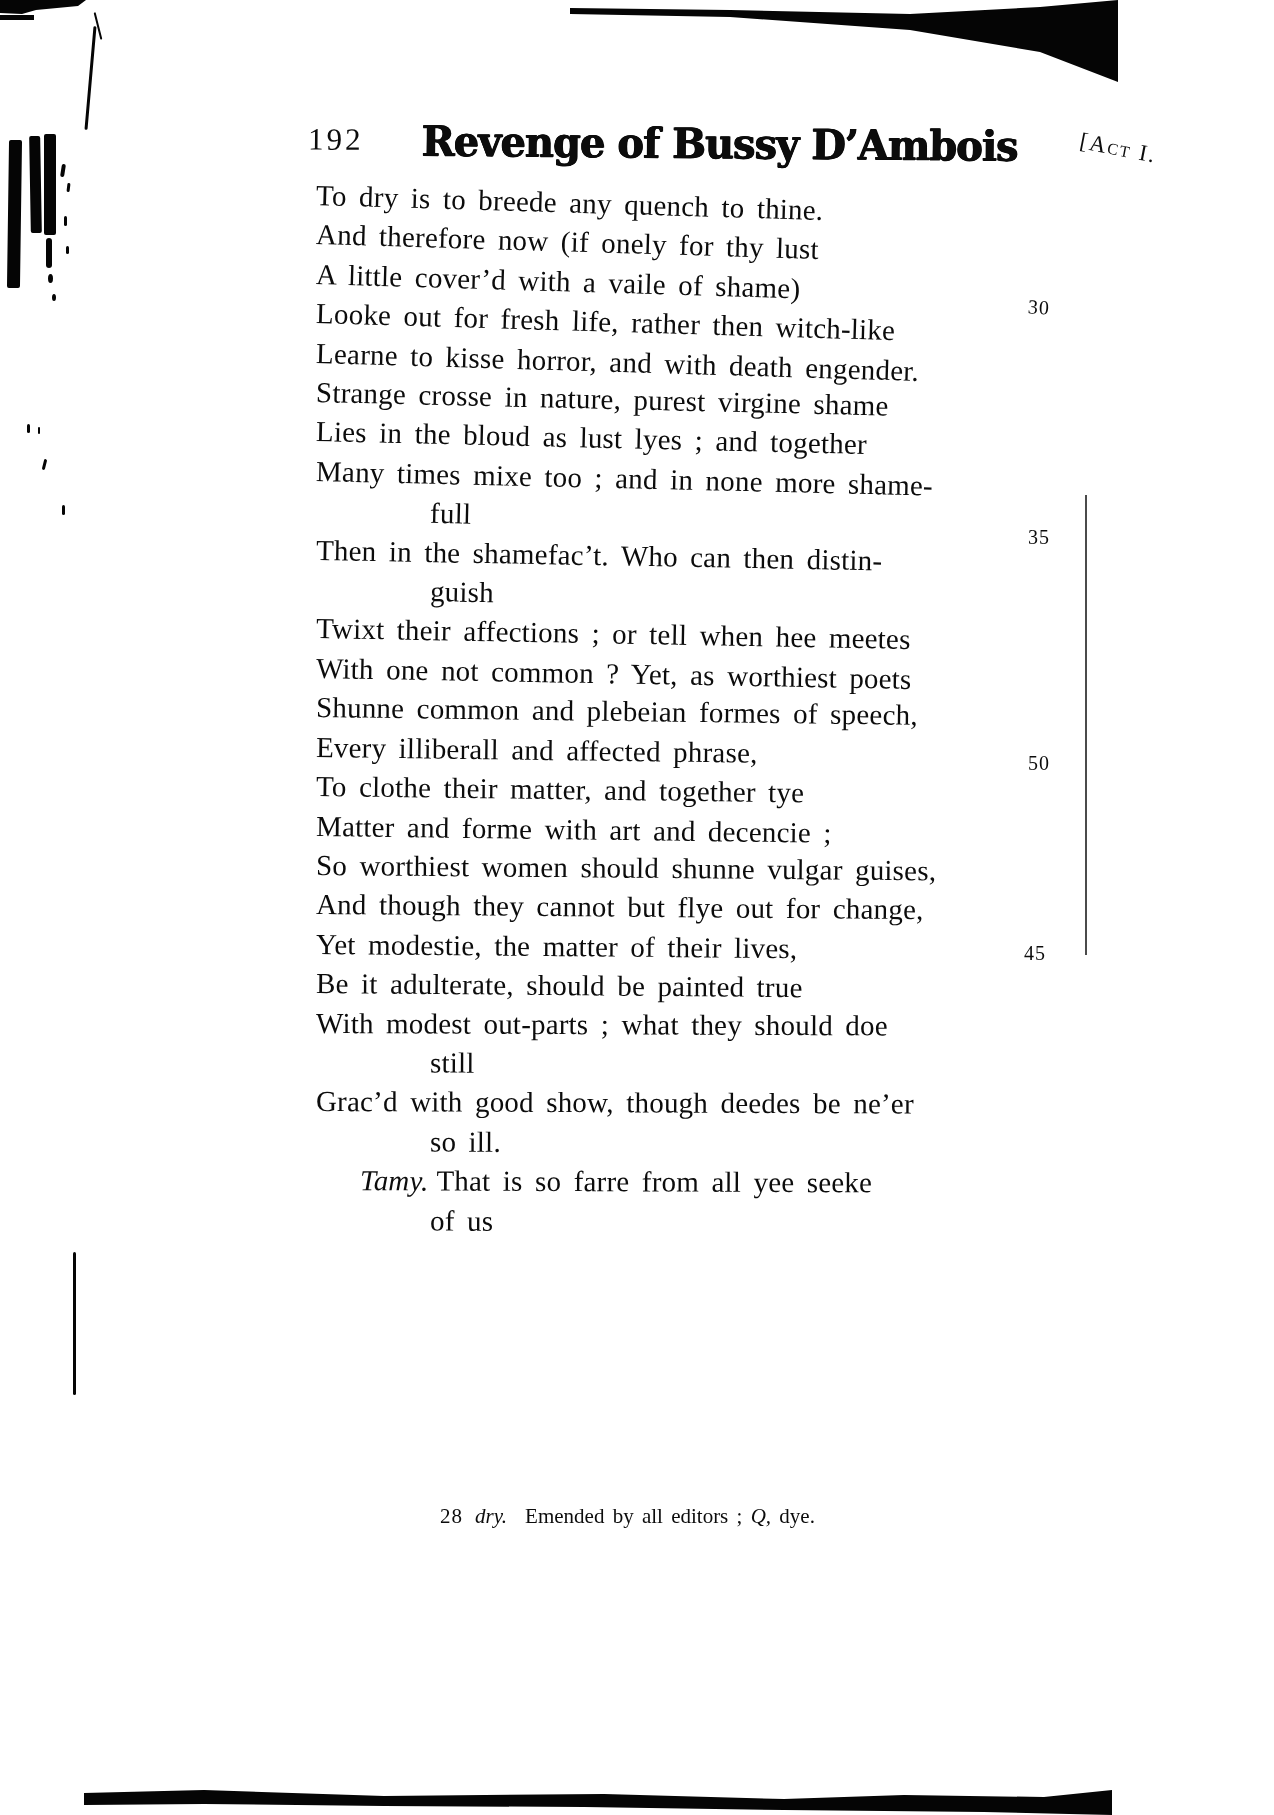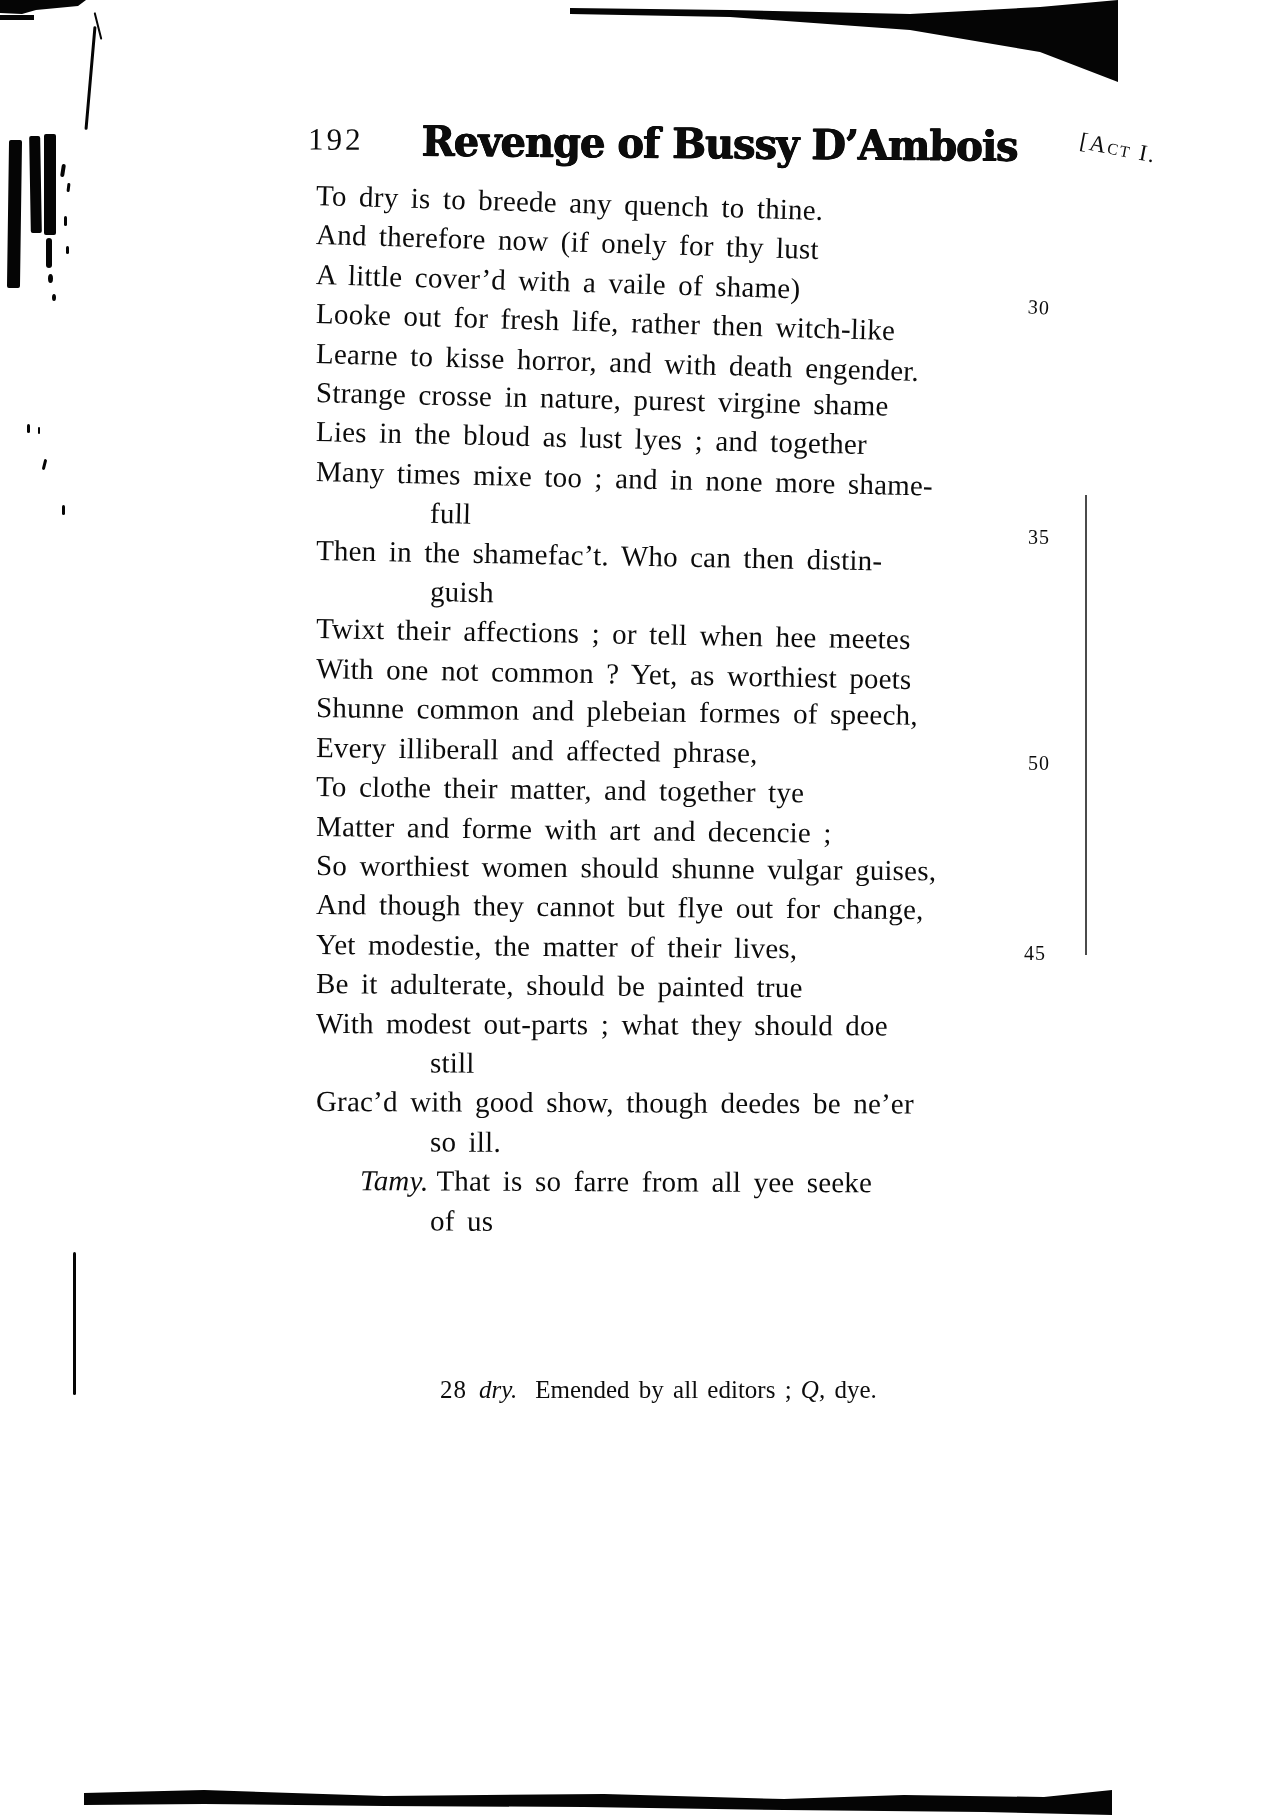--- a/index.html
+++ b/index.html
@@ -36,21 +36,21 @@
   .line:nth-child(n+22){transform:rotate(.25deg);}
 
   
   .margin-num{position:absolute;left:1028px;font-size:20px;letter-spacing:1px;}
   .margin-num.mn-0{top:296px;transform:rotate(4deg);}
   .margin-num.mn-1{top:526px;}
   .margin-num.mn-2{top:752px;}
   .margin-num.mn-3{top:942px;left:1024px;}
 
   
-  .footnote{position:absolute;left:440px;top:1376px;font-size:25px;word-spacing:3px;white-space:nowrap;}
+  .footnote{position:absolute;left:440px;top:1504px;font-size:21px;word-spacing:3px;white-space:nowrap;}
   .footnote .fn-ref{margin-right:12px;letter-spacing:1px;}
   .footnote .fn-lemma{font-style:italic;margin-right:18px;}
   .footnote .fn-siglum{font-style:italic;}
 
   
   .artifact{position:absolute;pointer-events:none;}
   .ink{background:#050505;}
   .bar1{left:8px;top:140px;width:13px;height:148px;transform:rotate(.8deg);border-radius:2px;}
   .bar2{left:30px;top:136px;width:11px;height:97px;transform:rotate(-1deg);border-radius:2px;}
   .bar3{left:44px;top:134px;width:12px;height:101px;border-radius:2px;}

